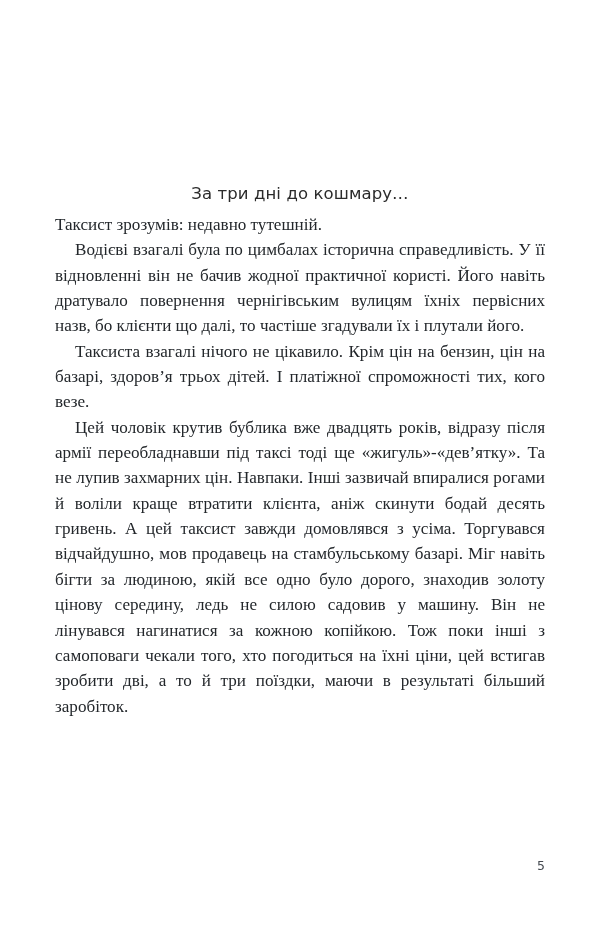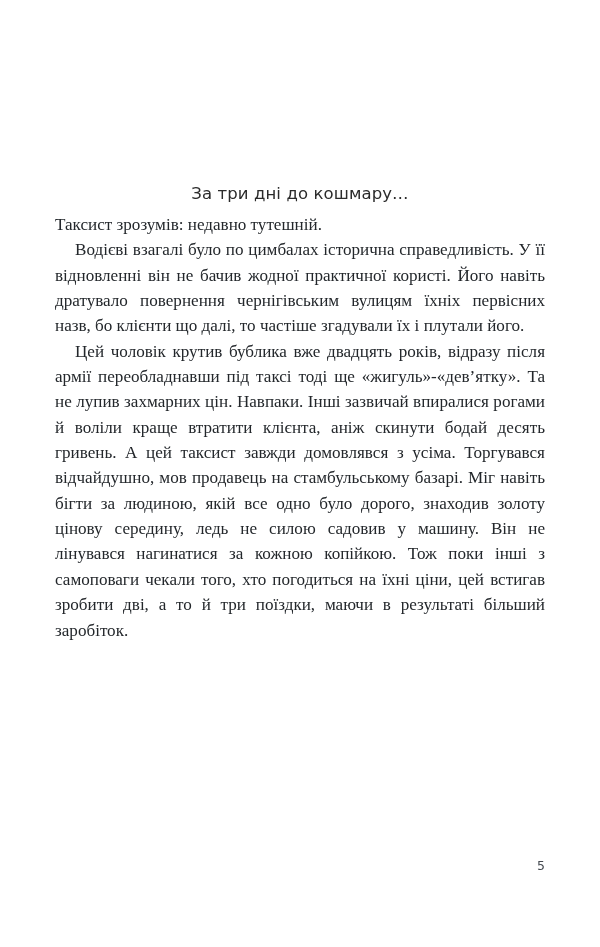--- a/index.html
+++ b/index.html
@@ -61,19 +61,20 @@
 </style>
 </head>
 <body>
 
 <div class="page">
 
   <div class="chapter-title">За три дні до кошмару…</div>
 
   <div class="body-text">
     <p class="first">Таксист зрозумів: недавно тутешній.</p>
-    <p>Водієві взагалі було по цимбалах історична справедливість. У її відновленні він не бачив жодної практичної користі. Його навіть дратувало повернення чернігівським вулицям їхніх первісних назв, бо клієнти що далі, то частіше згадували їх і плутали його.</p>
+    <p>Водієві взагалі була по цимбалах історична справедливість. У її відновленні він не бачив жодної практичної користі. Його навіть дратувало повернення чернігівським вулицям їхніх первісних назв, бо клієнти що далі, то частіше згадували їх і плутали його.</p>
+    <p>Таксиста взагалі нічого не цікавило. Крім цін на бензин, цін на базарі, здоров’я трьох дітей. І платіжної спроможності тих, кого везе.</p>
     <p>Цей чоловік крутив бублика вже двадцять років, відразу після армії переобладнавши під таксі тоді ще «жигуль»-«дев’ятку». Та не лупив захмарних цін. Навпаки. Інші зазвичай впиралися рогами й воліли краще втратити клієнта, аніж скинути бодай десять гривень. А цей таксист завжди домовлявся з усіма. Торгувався відчайдушно, мов продавець на стамбульському базарі. Міг навіть бігти за людиною, якій все одно було дорого, знаходив золоту цінову середину, ледь не силою садовив у машину. Він не лінувався нагинатися за кожною копійкою. Тож поки інші з самоповаги чекали того, хто погодиться на їхні ціни, цей встигав зробити дві, а то й три поїздки, маючи в результаті більший заробіток.</p>
   </div>
 
   <div class="page-number">5</div>
 
 </div>
 
 </body></html>

